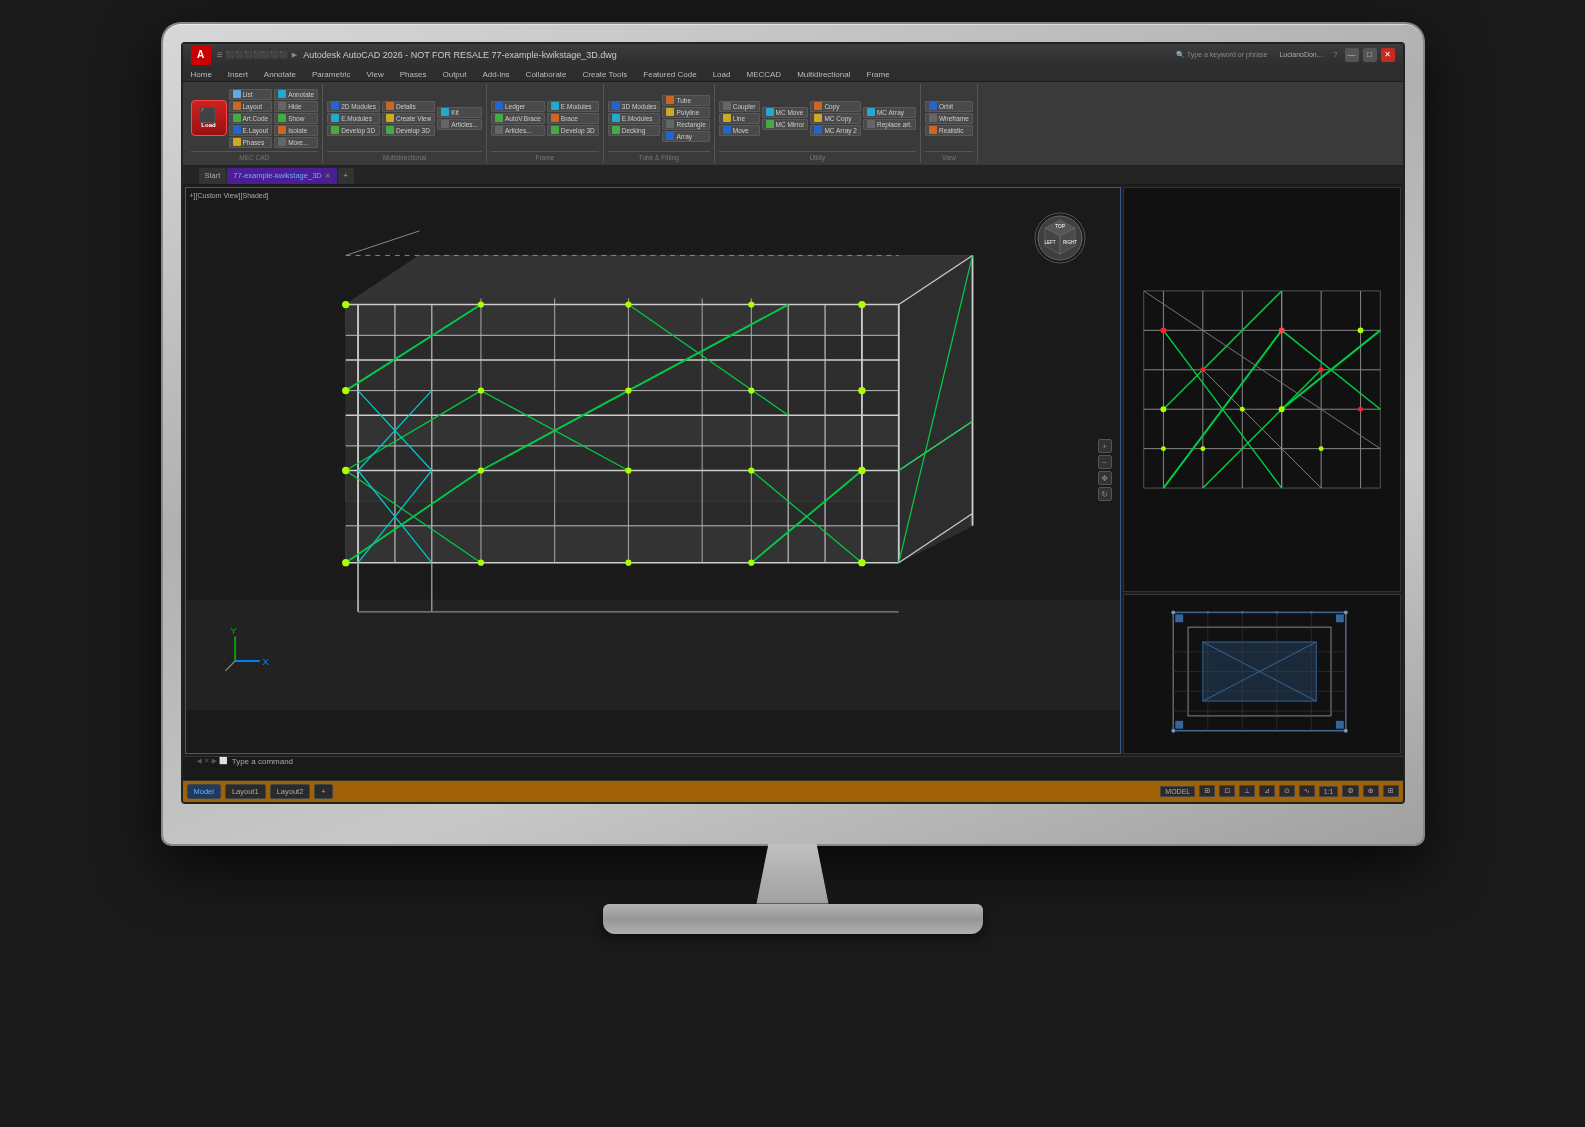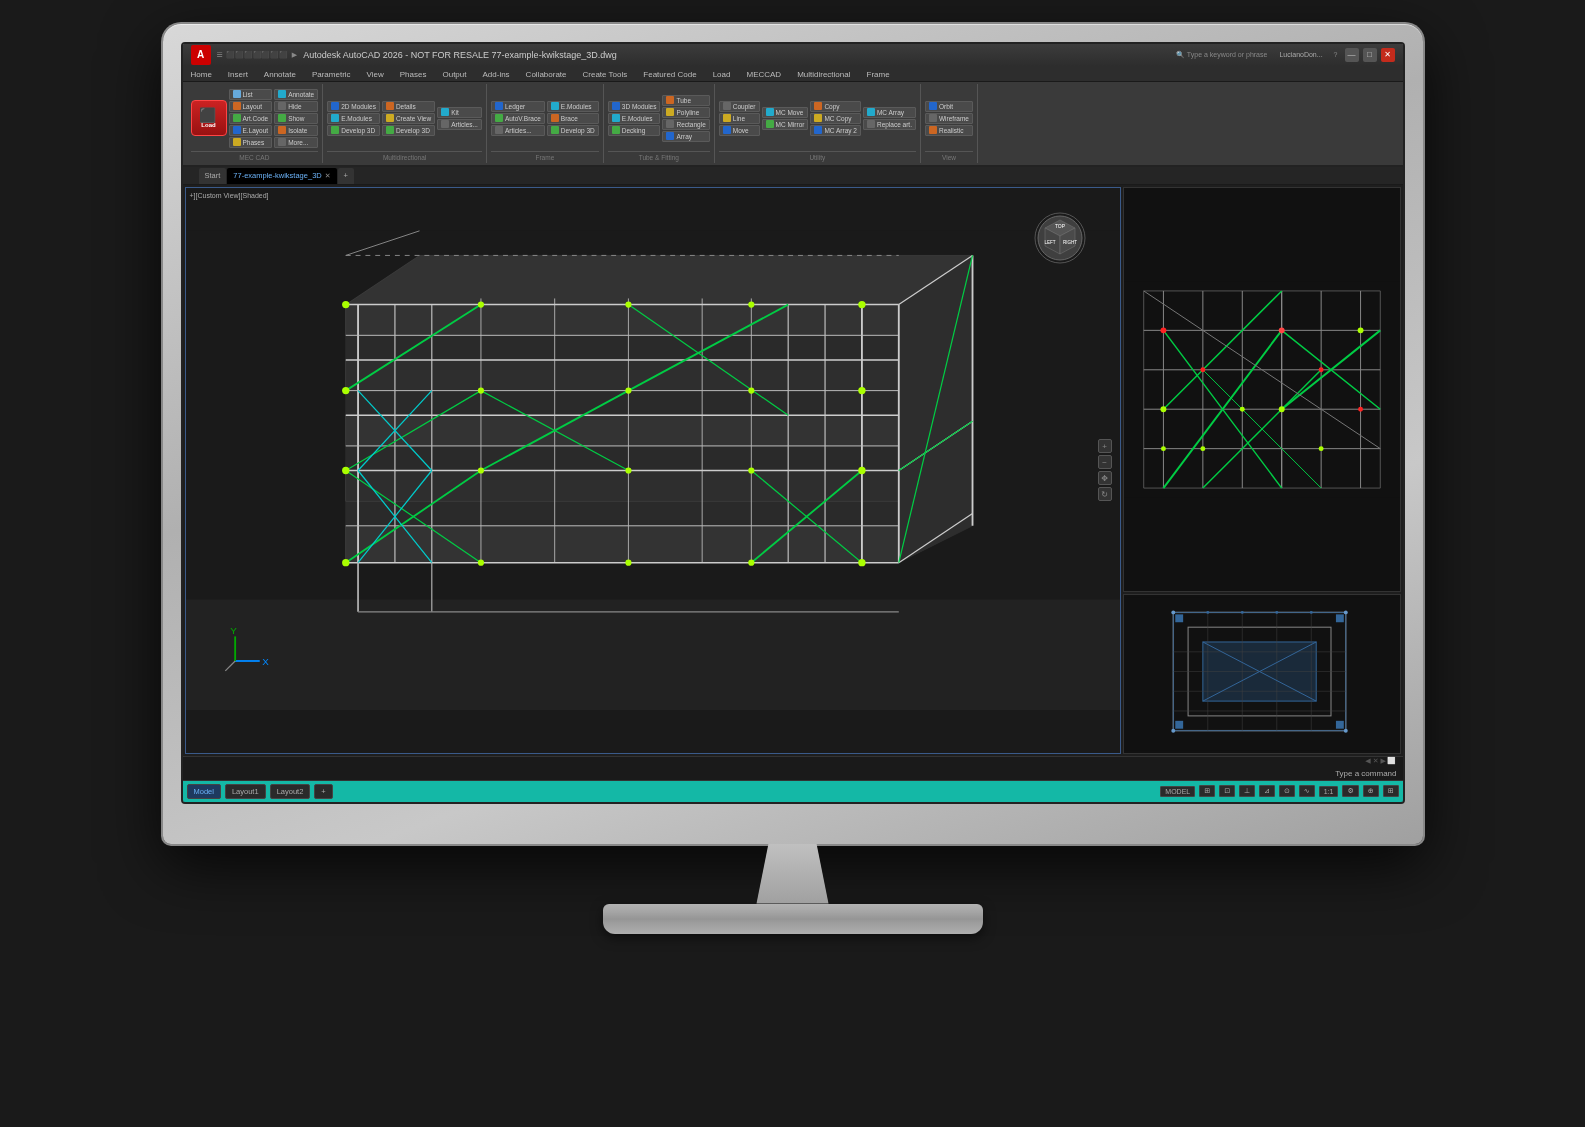--- a/index.html
+++ b/index.html
@@ -152,21 +152,21 @@
       color: #aaa;
       background: #333;
       border-radius: 2px 2px 0 0;
       display: flex;
       align-items: center;
       gap: 3px;
       cursor: pointer;
     }
 
     .doc-tab.active {
-      background: #000000;
+      background: #4c1d95;
       color: #6ab0f5;
       margin-top: 36px;
     }
 
     
     .viewport-area {
       flex: 1;
       display: flex;
       position: relative;
       background: #1e1e1e;
@@ -217,21 +217,21 @@
       height: 160px;
       background: #111;
       border: 1px solid #333;
       position: relative;
       overflow: hidden;
     }
 
     
     .status-bar {
       height: 22px;
-      background: #14b8a6;
+      background: #a16207;
       display: flex;
       align-items: center;
       padding: 0 4px;
       gap: 4px;
       flex-shrink: 0;
       border-top: 1px solid #333;
     }
 
     .layout-tab {
       padding: 2px 6px;
@@ -289,26 +289,25 @@
       top: 20px;
       right: 30px;
       width: 60px;
       height: 60px;
     }
 
     .command-line {
       height: 24px;
       background: #1a1a1a;
       display: flex;
-      align-items: flex-end;
-      padding: 0 6px;
+      align-items: flex-start;
+      padding: 0 14px;
       flex-shrink: 0;
       border-top: 1px solid #333;
       gap: 4px;
-      flex-direction: column;
     }
 
     .cmd-prompt {
       font-size: 8px;
       color: #aaa;
     }
 
     .cmd-input {
       flex: 1;
       font-size: 8px;

